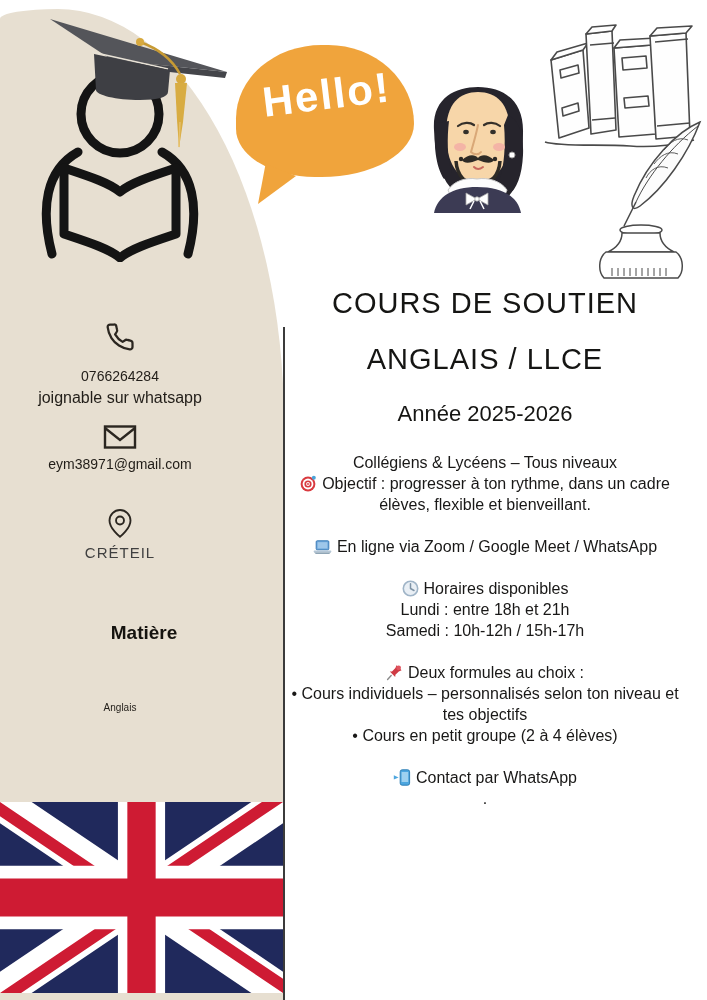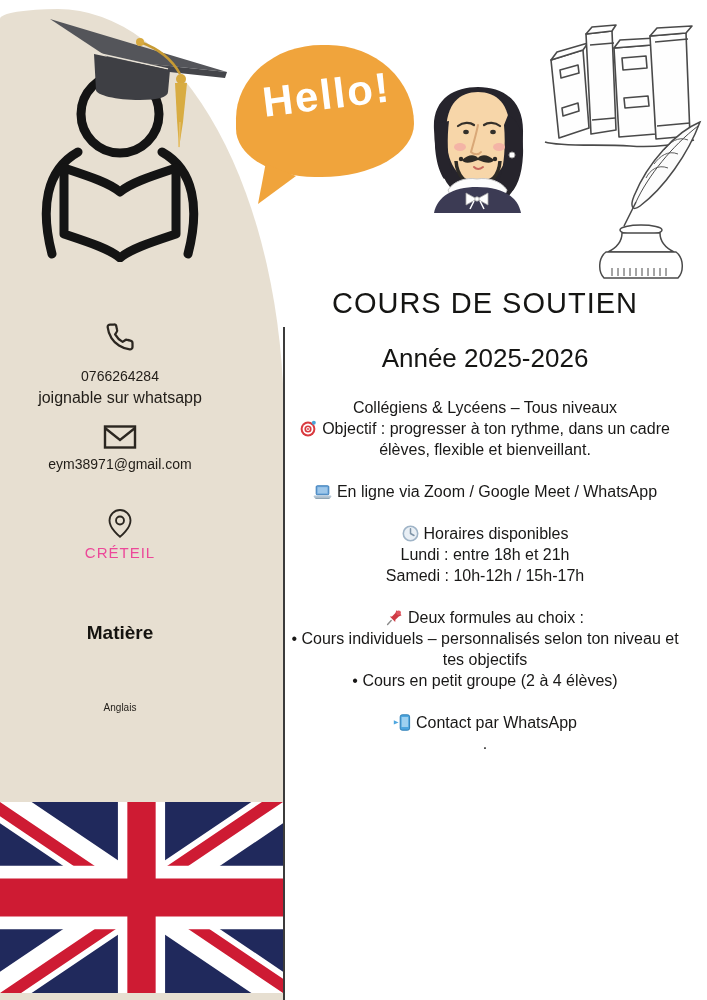--- a/index.html
+++ b/index.html
@@ -32,30 +32,30 @@
   }
   .bubble .bubble-text{
     display:block;text-align:center;padding-top:26px;
     transform:rotate(-7deg);
     font-size:42px;font-weight:bold;color:#ffffff;letter-spacing:2px;
   }
   .art{position:absolute;}
   
   .side-item{position:absolute;left:0;width:240px;text-align:center;z-index:4;}
   .side-text{font-size:14px;color:#211d18;}
-  .side-caps{font-size:15px;letter-spacing:1px;color:#ec4899;}
-  .side-bold{font-size:19px;font-weight:bold;color:#15130f;}
+  .side-caps{font-size:15px;letter-spacing:1px;color:#404040;}
+  .side-bold{font-size:19px;font-weight:bold;color:#15130f;padding-left:24px;}
   
   .main{
     position:absolute;left:280px;top:0;width:410px;padding-top:263px;
     text-align:center;z-index:4;
   }
   .title1{font-size:29px;letter-spacing:1px;color:#151513;line-height:31px;margin-top:25px;}
   .title2{font-size:29px;letter-spacing:1px;color:#151513;line-height:30px;margin-top:25px;}
-  .title3{font-size:26px;color:#151513;line-height:27px;margin-top:26px;}
+  .title3{font-size:22px;color:#151513;line-height:27px;margin-top:26px;}
   .section{margin-top:21px;}
   .first-section{margin-top:25px;}
   .line{font-size:16px;line-height:21px;color:#191817;white-space:nowrap;}
   .line .em-icon{display:inline-block;vertical-align:-3px;margin-right:5px;}
   .flag{position:absolute;left:0;top:802px;width:283px;height:191px;z-index:5;}
 </style>
 </head>
 <body>
 
 <div class="page">
@@ -169,20 +169,21 @@
       <circle cx="12" cy="11" r="3.4" fill="none" stroke="#2b2620" stroke-width="1.6"></circle>
     </svg>
   </div>
   <div class="side-item side-caps" style="top:544px;">CRÉTEIL</div>
 
   <div class="side-item side-bold" style="top:622px;">Matière</div>
   <div class="side-item side-text" style="top:702px;font-size:10px;">Anglais</div>
 
   <div class="main">
     <div class="title1">COURS DE SOUTIEN</div>
+    <div class="title2">ANGLAIS / LLCE</div>
     <div class="title3">Année 2025-2026</div>
 
     <div class="section first-section">
       <div class="line">Collégiens &amp; Lycéens – Tous niveaux</div>
       <div class="line">
         <svg class="em-icon" width="17" height="17" viewBox="0 0 17 17">
           <circle cx="8" cy="9" r="7.4" fill="#d93a3f"></circle>
           <circle cx="8" cy="9" r="5.4" fill="#ffffff"></circle>
           <circle cx="8" cy="9" r="3.6" fill="#d93a3f"></circle>
           <circle cx="8" cy="9" r="1.9" fill="#ffffff"></circle>

